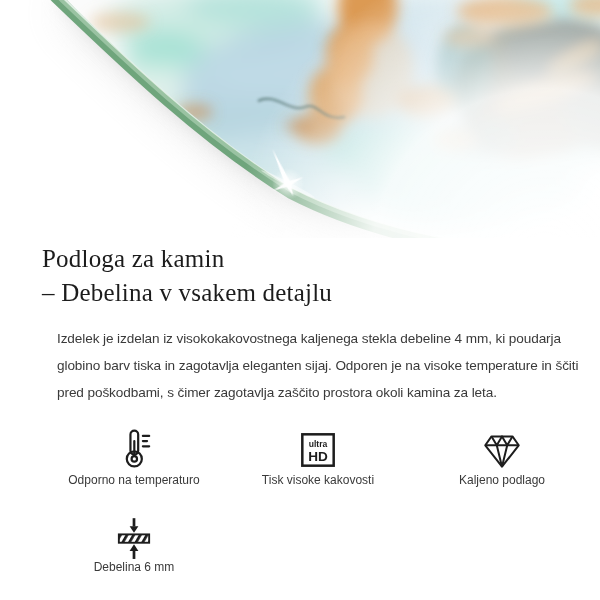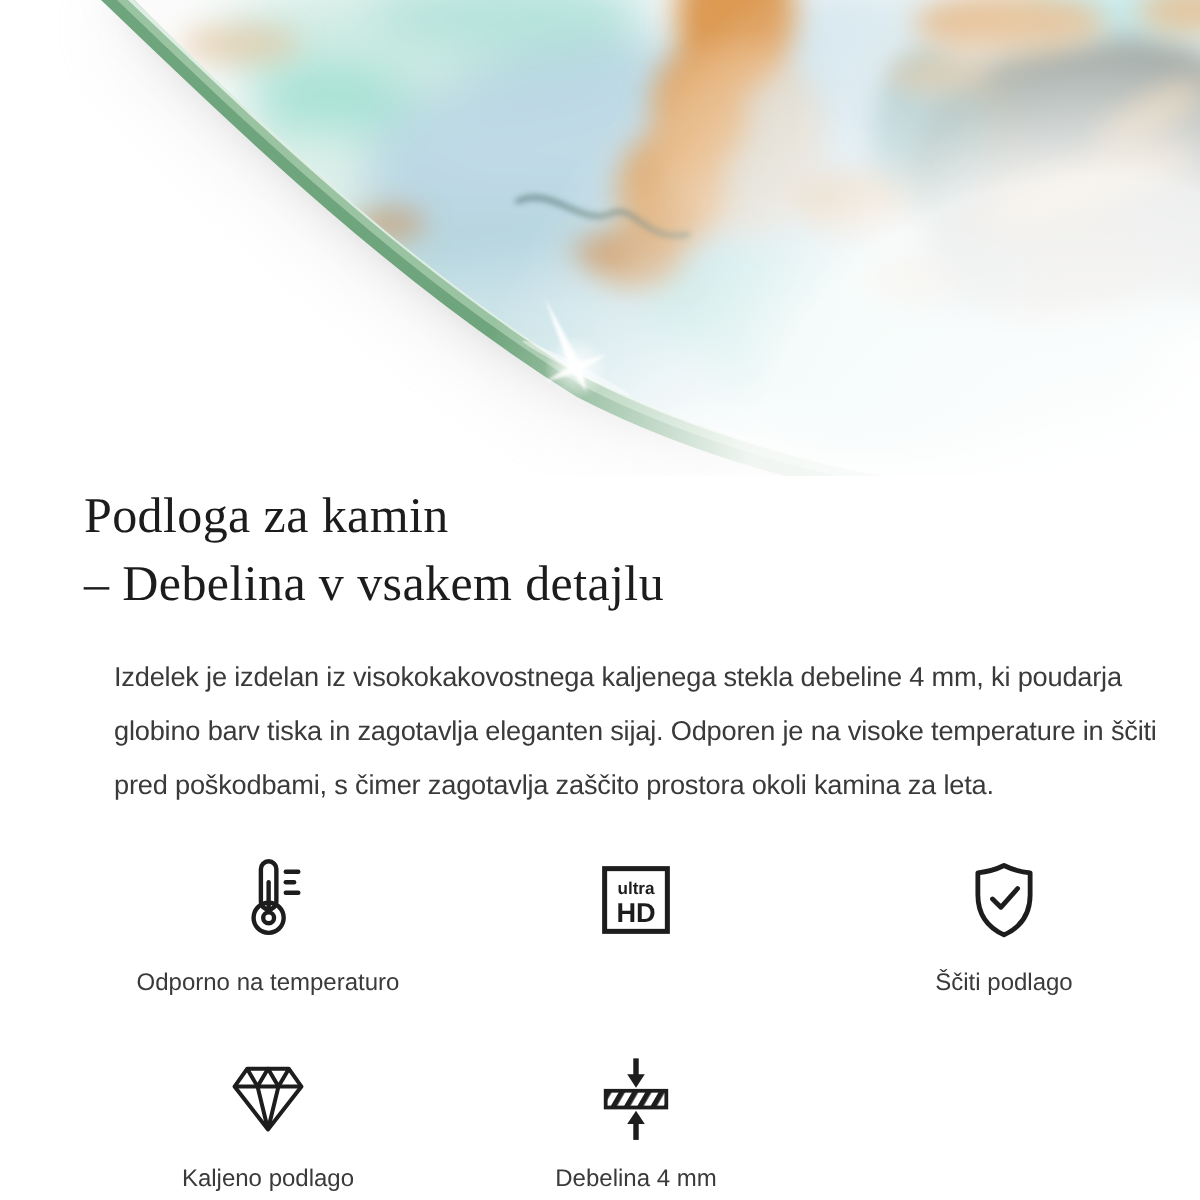--- a/index.html
+++ b/index.html
@@ -26,21 +26,21 @@
     margin-top:21px;
     display:grid;grid-template-columns:repeat(3,1fr);
     row-gap:27px;
     padding-right:42px0;
   }
   .features{padding:0 6px 0 0;}
   .feature{display:flex;flex-direction:column;align-items:center;}
   .feature .icon{height:46px;display:flex;align-items:center;justify-content:flex-start;}
   .feature .icon svg{width:46px;height:46px;}
   .feature .label{
-    margin-top:11px;font-size:12px;line-height:14px;color:#3a3a3a;text-align:center;
+    font-size:12px;line-height:14px;color:#3a3a3a;text-align:center;
   }
 </style>
 </head>
 <body>
 
 <div class="page">
 
   <svg class="hero" viewBox="0 0 600 238" aria-hidden="true">
     <defs>
       <clipPath id="discClip">
@@ -173,31 +173,23 @@
       </div>
 
       <div class="feature">
         <span class="icon">
           <svg viewBox="0 0 44 44">
             <rect x="7" y="7" width="30" height="30" fill="none" stroke="#1d1d1d" stroke-width="2.4"></rect>
             <text x="22" y="19" text-anchor="middle" font-family="Liberation Sans, sans-serif" font-size="8.2" font-weight="700" fill="#1d1d1d">ultra</text>
             <text x="22" y="32.5" text-anchor="middle" font-family="Liberation Sans, sans-serif" font-size="13" font-weight="700" fill="#1d1d1d">HD</text>
           </svg>
         </span>
-      </div>
-
-      <div class="feature">
-        <span class="icon">
-          <svg viewBox="0 0 44 44" fill="none" stroke="#1d1d1d" stroke-width="2.3" stroke-linecap="round" stroke-linejoin="round">
-            <path d="M22,5.5 C26,7.5 30.5,8.6 34.5,9 V19.5 C34.5,29.5 29,35.5 22,38.7 C15,35.5 9.5,29.5 9.5,19.5 V9 C13.5,8.6 18,7.5 22,5.5 Z"></path>
-            <path d="M16.5,21.5 L20.5,25.5 L28.5,16.5"></path>
-          </svg>
-        </span>
-        <span class="label">Ščiti podlago</span>
-      </div>
+        <span class="label">Tisk visoke kakovosti</span>
+      </div>
+
 
       <div class="feature">
         <span class="icon">
           <svg viewBox="0 0 44 44" fill="none" stroke="#1d1d1d" stroke-width="1.9" stroke-linejoin="round">
             <path d="M12,9 H32 L38,17.5 L22,38 L6,17.5 Z"></path>
             <path d="M6,17.5 H38"></path>
             <path d="M12,9 L17,17.5 L22,9 L27,17.5 L32,9"></path>
             <path d="M22,38 L17,17.5 M22,38 L27,17.5"></path>
           </svg>
         </span>
@@ -213,18 +205,18 @@
                 <line x1="1.3" y1="0" x2="1.3" y2="5.5" stroke="#1d1d1d" stroke-width="2.6"></line>
               </pattern>
             </defs>
             <rect x="7.5" y="19.5" width="29" height="8" fill="url(#hatchB)" stroke="#1d1d1d" stroke-width="1.8"></rect>
             <line x1="22" y1="4" x2="22" y2="12" stroke="#1d1d1d" stroke-width="2.6"></line>
             <polygon points="22,18 17.8,11.6 26.2,11.6" fill="#1d1d1d"></polygon>
             <line x1="22" y1="43" x2="22" y2="35" stroke="#1d1d1d" stroke-width="2.6"></line>
             <polygon points="22,29 17.8,35.4 26.2,35.4" fill="#1d1d1d"></polygon>
           </svg>
         </span>
-        <span class="label">Debelina 4 mm</span>
+        <span class="label">Debelina 6 mm</span>
       </div>
 
     </div>
   </div>
 </div>
 
 </body></html>

